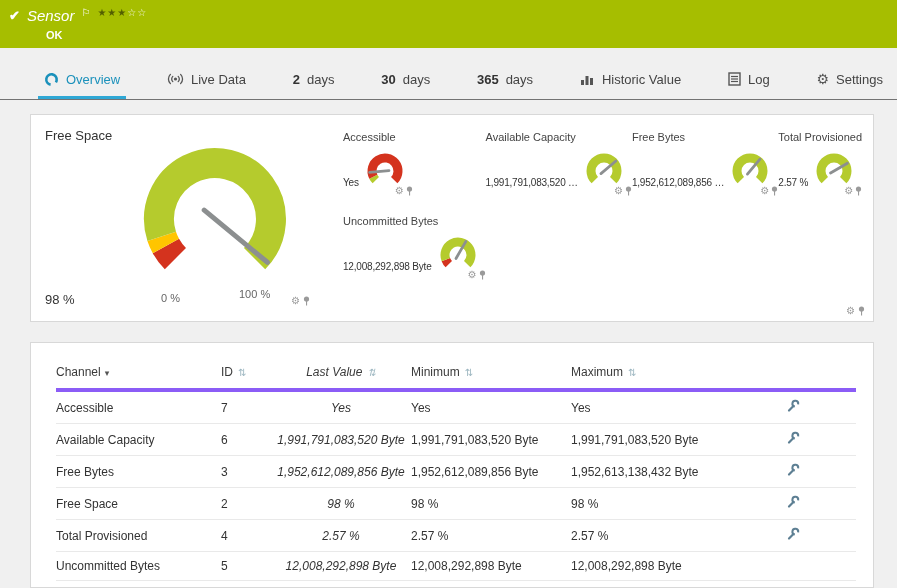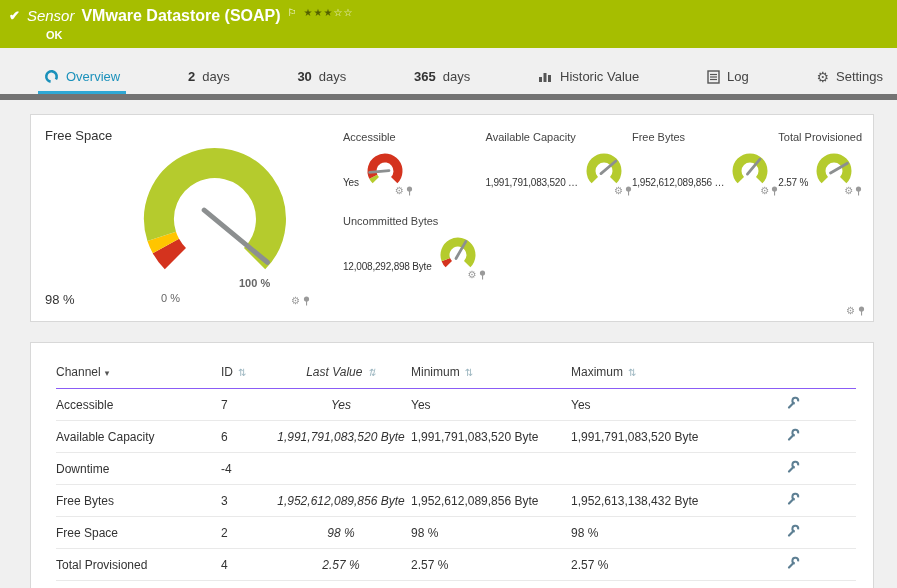--- a/index.html
+++ b/index.html
@@ -29,21 +29,21 @@
   .status-ok { margin-left: 37px; margin-top: 3px; font-size: 11px; font-weight: 700; }
 
   
   .tabbar {
     display: flex;
     justify-content: space-between;
     align-items: stretch;
     height: 38px;
     margin-top: 14px;
     padding: 0 8px 0 38px;
-    border-bottom: 6px solid #737373;
+    border-bottom: 1px solid #737373;
   }
   .tab {
     display: flex; align-items: center; gap: 7px;
     font-size: 13px; color: #444;
     padding: 0 6px; cursor: pointer;
     border-bottom: 3px solid transparent;
   }
   .tab.active { color: #1b91bb; border-bottom-color: #2fa8d5; }
   .tab-num { font-weight: 700; color: #333; }
   .tab .glyph { font-size: 14px; color: #555; line-height: 1; }
@@ -56,21 +56,21 @@
     margin-right: 23px;
   }
   .gauges-card { margin-top: 14px; height: 208px; display: flex; padding: 10px 12px; position: relative; }
 
   
   .gauge-main { width: 290px; flex: none; position: relative; }
   .gm-label { position: absolute; left: 2px; top: 3px; font-size: 13px; color: #333; }
   .gm-svg { position: absolute; left: 72px; top: 12px; }
   .gm-value { position: absolute; left: 2px; bottom: 4px; font-size: 13px; color: #333; }
   .gm-min { position: absolute; left: 118px; bottom: 7px; font-size: 11px; color: #666; }
-  .gm-max { position: absolute; left: 196px; bottom: 22px; font-size: 11px; color: #666; font-weight: bold; }
+  .gm-max { position: absolute; left: 196px; bottom: 11px; font-size: 11px; color: #666; }
   .gm-icons { position: absolute; left: 248px; bottom: 5px; display: flex; gap: 3px; align-items: flex-end; }
 
   
   .small-gauges {
     flex: 1;
     display: grid;
     grid-template-columns: repeat(4, 1fr);
     grid-auto-rows: 66px;
     padding: 6px 0 0 10px;
     column-gap: 6px;
@@ -84,21 +84,21 @@
   .sg-icons { position: absolute; right: -6px; bottom: -3px; display: flex; gap: 2px; align-items: flex-end; }
   .icon-gear { font-size: 10px; color: #9a9a9a; line-height: 1; cursor: pointer; }
   .icon-pin { cursor: pointer; line-height: 0; }
   .card-icons { position: absolute; right: 8px; bottom: 5px; display: flex; gap: 3px; align-items: flex-end; }
 
   
   .table-card { margin-top: 20px; padding: 14px 25px 0 25px; min-height: 246px; }
   table { border-collapse: collapse; width: 800px; table-layout: fixed; }
   th {
     font-size: 12px; font-weight: 400; color: #3a3a3a;
-    border-bottom: 1px solid #8b5cf6;
+    border-bottom: 4px solid #8b5cf6;
     padding: 8px 0 9px 0; cursor: pointer; white-space: nowrap;
   }
   td {
     font-size: 12px; color: #333;
     border-bottom: 1px solid #e9e9e9;
     padding: 7px 0; white-space: nowrap; overflow: hidden;
   }
   .al { text-align: left; }
   .ac { text-align: center; font-style: italic; }
   .ar { text-align: left; }
@@ -107,33 +107,39 @@
   .sort-active { color: #555; font-size: 9px; margin-left: 4px; }
   .wrench-btn { display: inline-block; cursor: pointer; line-height: 0; }
 </style>
 </head>
 <body>
 
 <div class="topbar">
   <div class="topbar-main">
     <span class="check-icon">✔</span>
     <span class="kind-label">Sensor</span>
-    <span class="sensor-title">VMware Datastore (SOAP)</span>
     <span class="flag-icon">⚐</span>
     <span class="stars"><span class="star-f">★★★</span><span class="star-e">☆☆</span></span>
   </div>
   <div class="status-ok">OK</div>
 </div>
 
 <div class="tabbar">
   <div class="tab active">
     <svg width="15" height="15" viewBox="0 0 15 15">
         <circle cx="7.5" cy="7.5" r="5.2" fill="none" stroke="#1b91bb" stroke-width="2.6" stroke-dasharray="26 7" transform="rotate(100 7.5 7.5)"></circle>
       </svg>
     <span>Overview</span>
+  </div>
+  <div class="tab">
+    <svg width="17" height="14" viewBox="0 0 17 14">
+        <circle cx="8.5" cy="7" r="1.6" fill="#555"></circle>
+        <path d="M5.8 4.4 a3.6 3.6 0 0 0 0 5.2 M3.4 2.4 a6.4 6.4 0 0 0 0 9.2 M11.2 4.4 a3.6 3.6 0 0 1 0 5.2 M13.6 2.4 a6.4 6.4 0 0 1 0 9.2" fill="none" stroke="#555" stroke-width="1.3" stroke-linecap="round"></path>
+      </svg>
+    <span>Live Data</span>
   </div>
   <div class="tab">
     <span class="tab-num">2</span>
     <span>days</span>
   </div>
   <div class="tab">
     <span class="tab-num">30</span>
     <span>days</span>
   </div>
   <div class="tab">
@@ -337,31 +343,20 @@
         <td class="al">6</td>
         <td class="ac">1,991,791,083,520 Byte</td>
         <td class="ar">1,991,791,083,520 Byte</td>
         <td class="ar">1,991,791,083,520 Byte</td>
         <td class="aw"><span class="wrench-btn"><svg width="14" height="14" viewBox="0 0 14 14">
                 <line x1="3" y1="11.5" x2="7.2" y2="7.3" stroke="#5d7f93" stroke-width="2.2" stroke-linecap="round"></line>
                 <circle cx="9.3" cy="4.7" r="2.9" fill="none" stroke="#5d7f93" stroke-width="2" stroke-dasharray="13.5 4.7" transform="rotate(100 9.3 4.7)"></circle>
               </svg></span></td>
       </tr>
       <tr>
-        <td class="al">Downtime</td>
-        <td class="al">-4</td>
-        <td class="ac"></td>
-        <td class="ar"></td>
-        <td class="ar"></td>
-        <td class="aw"><span class="wrench-btn"><svg width="14" height="14" viewBox="0 0 14 14">
-                <line x1="3" y1="11.5" x2="7.2" y2="7.3" stroke="#5d7f93" stroke-width="2.2" stroke-linecap="round"></line>
-                <circle cx="9.3" cy="4.7" r="2.9" fill="none" stroke="#5d7f93" stroke-width="2" stroke-dasharray="13.5 4.7" transform="rotate(100 9.3 4.7)"></circle>
-              </svg></span></td>
-      </tr>
-      <tr>
         <td class="al">Free Bytes</td>
         <td class="al">3</td>
         <td class="ac">1,952,612,089,856 Byte</td>
         <td class="ar">1,952,612,089,856 Byte</td>
         <td class="ar">1,952,613,138,432 Byte</td>
         <td class="aw"><span class="wrench-btn"><svg width="14" height="14" viewBox="0 0 14 14">
                 <line x1="3" y1="11.5" x2="7.2" y2="7.3" stroke="#5d7f93" stroke-width="2.2" stroke-linecap="round"></line>
                 <circle cx="9.3" cy="4.7" r="2.9" fill="none" stroke="#5d7f93" stroke-width="2" stroke-dasharray="13.5 4.7" transform="rotate(100 9.3 4.7)"></circle>
               </svg></span></td>
       </tr>

